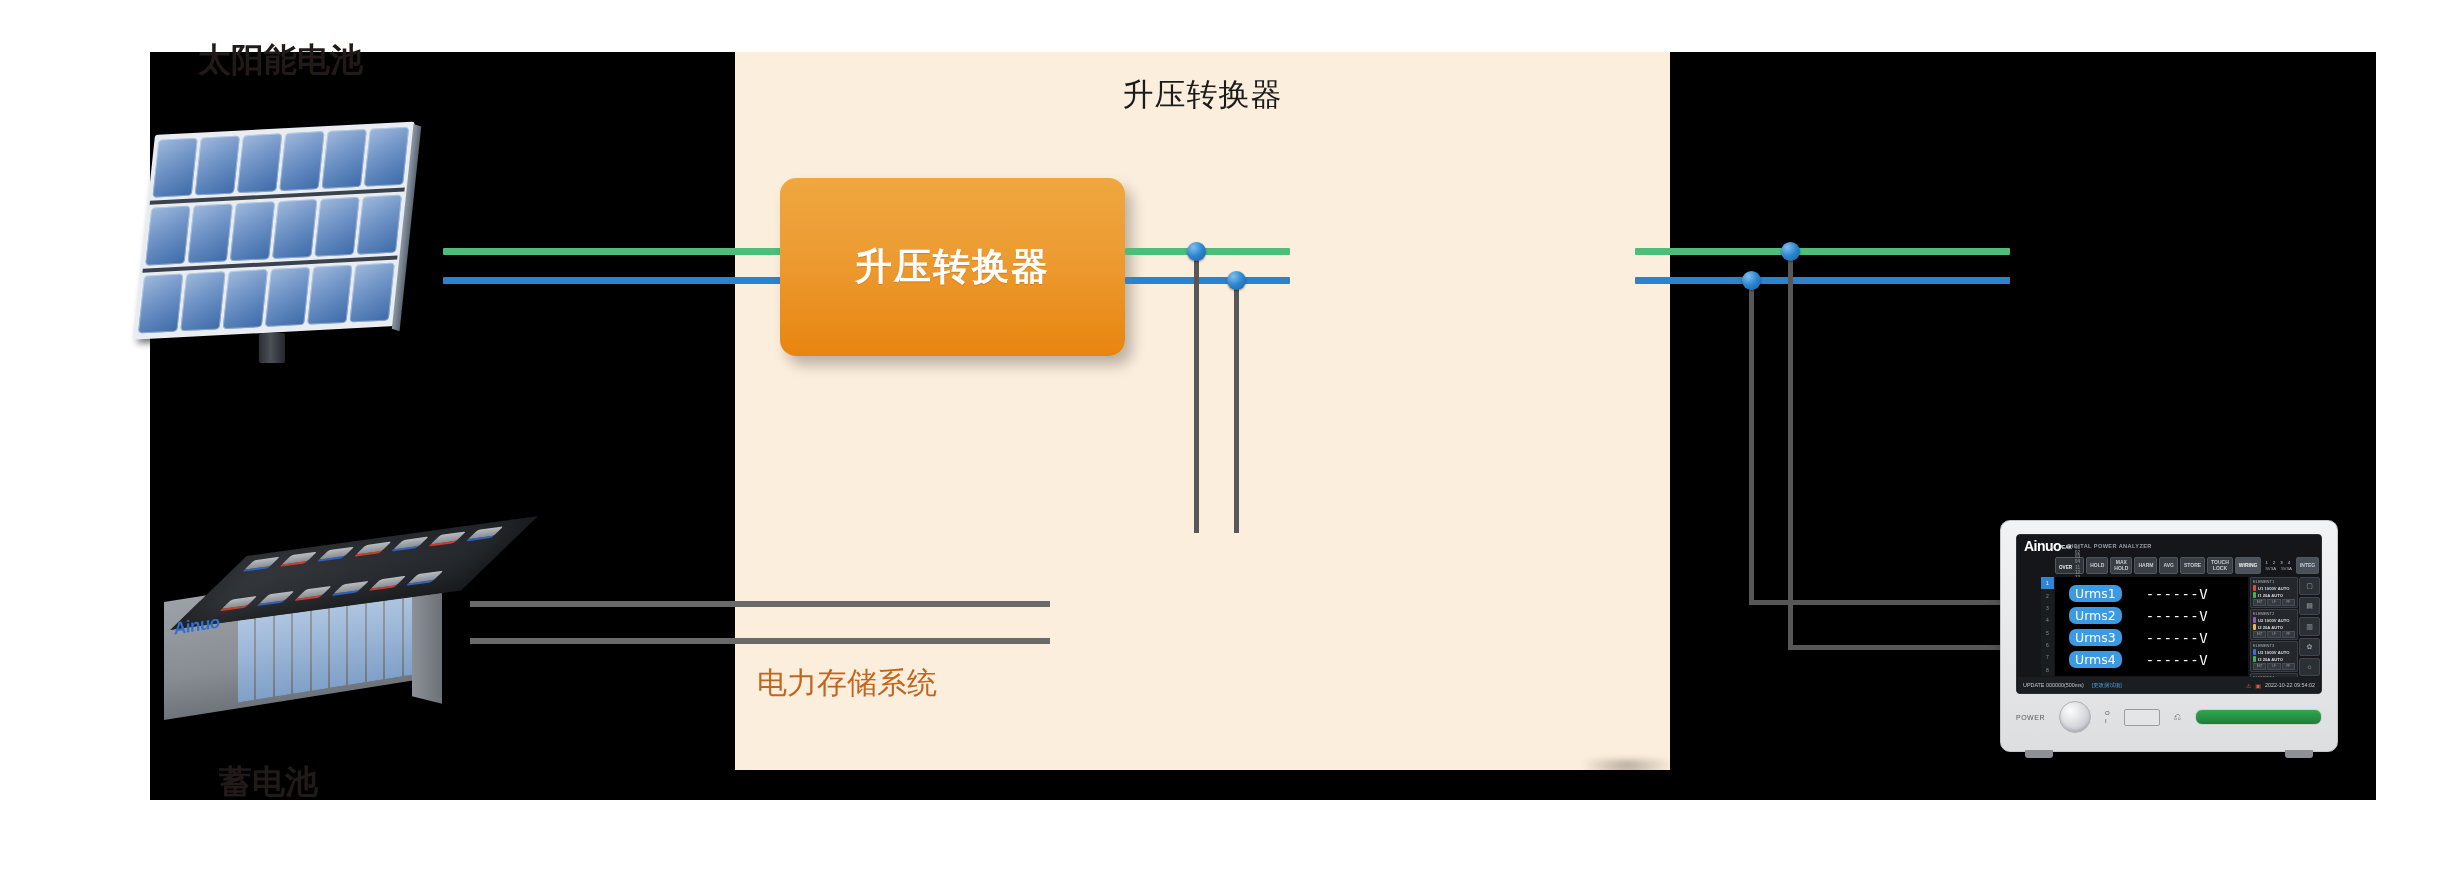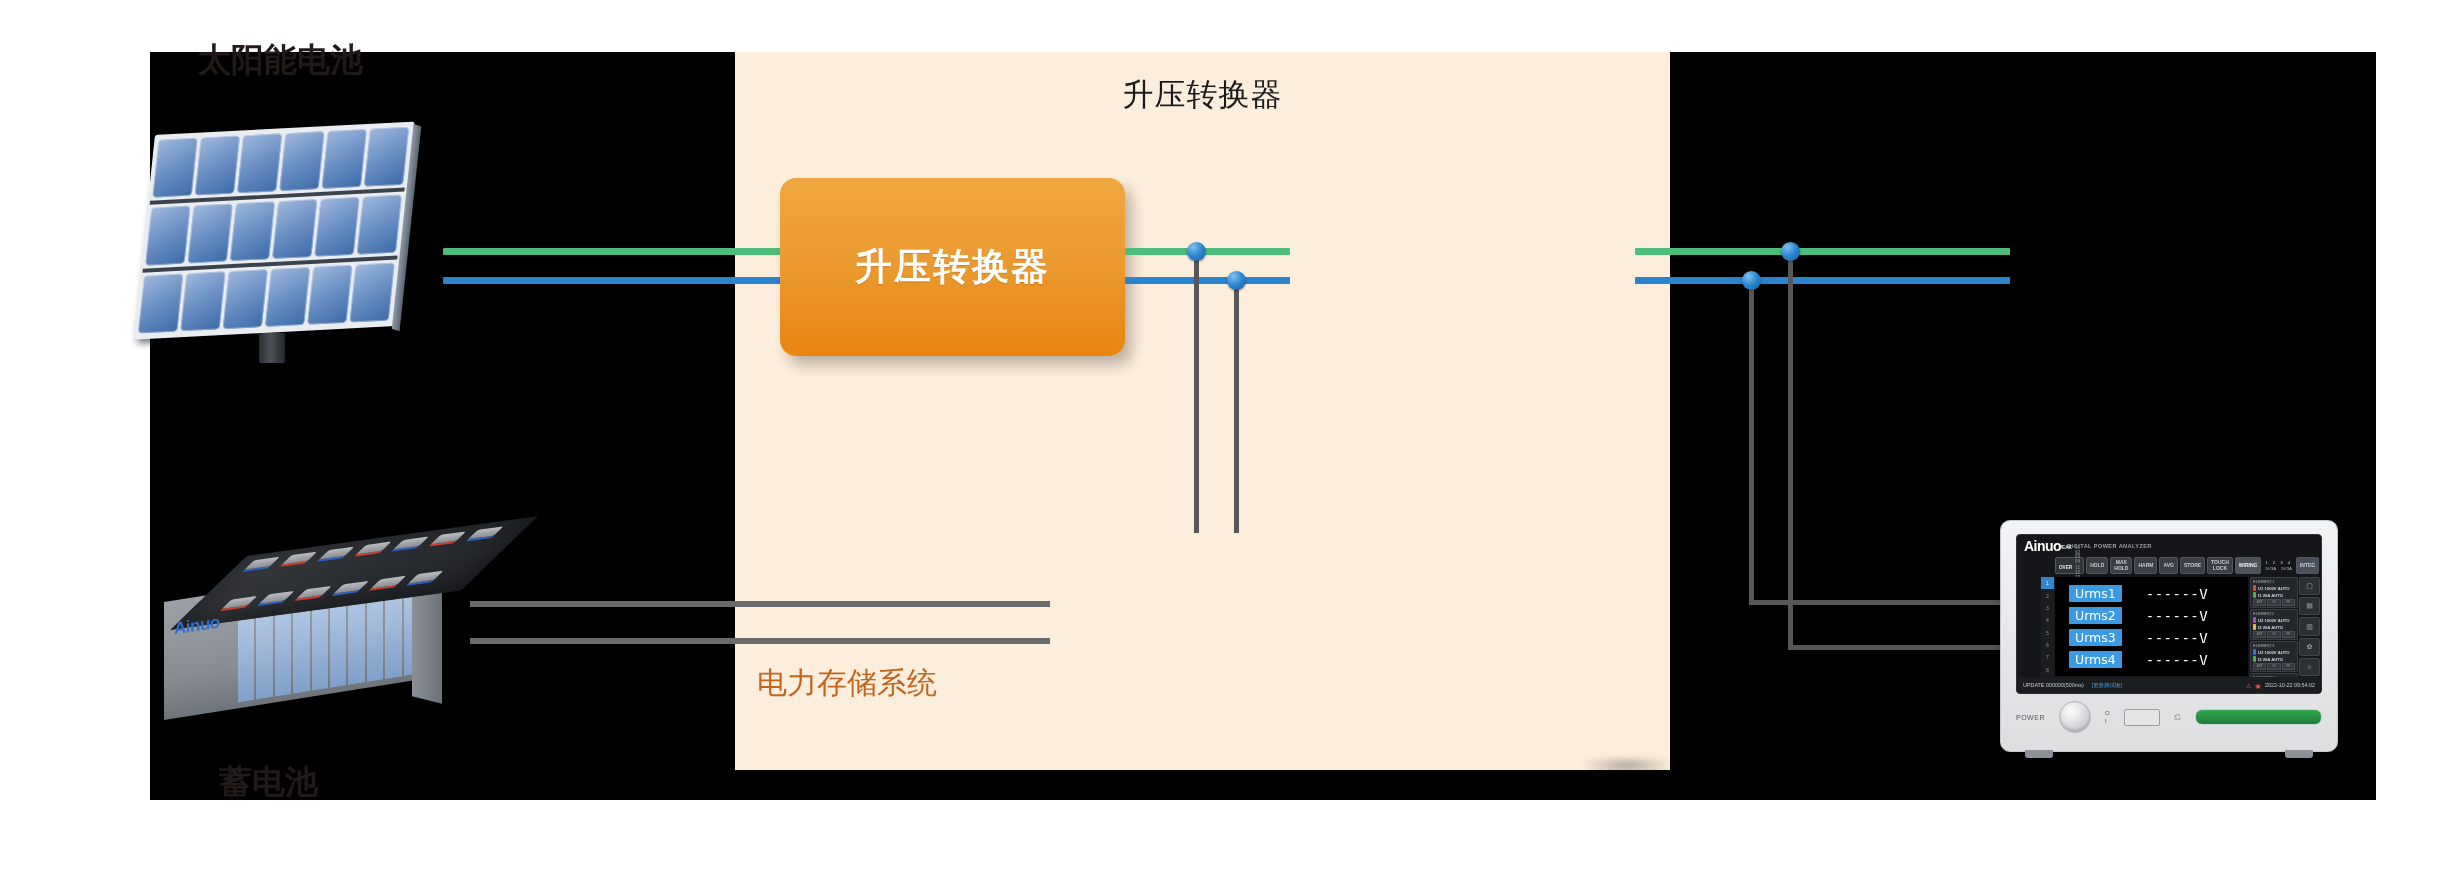--- a/index.html
+++ b/index.html
@@ -107,21 +107,21 @@
   .tb.wiring{background:#4d535a;color:#eef1f4;}
   .tb-ch{display:flex;flex-direction:column;justify-content:center;gap:1px;
      font-size:4.4px;color:#aeb4ba;padding:0 2px;}
   .tb-ch .r1{display:flex;gap:5px;color:#cfd4d9;}
   .tb-ch .r2{display:flex;gap:5px;}
 
   .an-main{position:absolute;left:38px;top:42px;right:73px;bottom:17px;background:#000;}
   .an-rows{position:absolute;inset:0;display:flex;flex-direction:column;
      justify-content:space-evenly;padding:3px 0;}
   .an-row{display:flex;align-items:center;padding-left:14px;gap:24px;}
-  .an-chip{background:#3b9ae1;color:#ffffff;font-size:12.5px;padding:1px 6px;border-radius:1px;
+  .an-chip{background:#3b9ae1;color:#ffffff;font-size:12.5px;padding:1px 6px;border-radius:7px;
      font-family:"DejaVu Sans",sans-serif;}
   .an-val{color:#ffffff;font-size:14px;letter-spacing:.5px;font-family:"DejaVu Sans Mono",monospace;}
 
   .an-side{position:absolute;right:23px;top:42px;width:48px;bottom:17px;
      display:flex;flex-direction:column;gap:1.5px;}
   .an-elem{flex:1;background:#23272b;border:1px solid #3a3f45;border-radius:1px;
      padding:1px 2px;display:flex;flex-direction:column;justify-content:center;gap:1px;}
   .an-elem .t{color:#aab0b6;font-size:4px;}
   .an-elem .l{display:flex;align-items:center;gap:2px;font-size:4.2px;color:#d7dbdf;}
   .an-elem .sw{width:3px;height:6px;border-radius:1px;}

